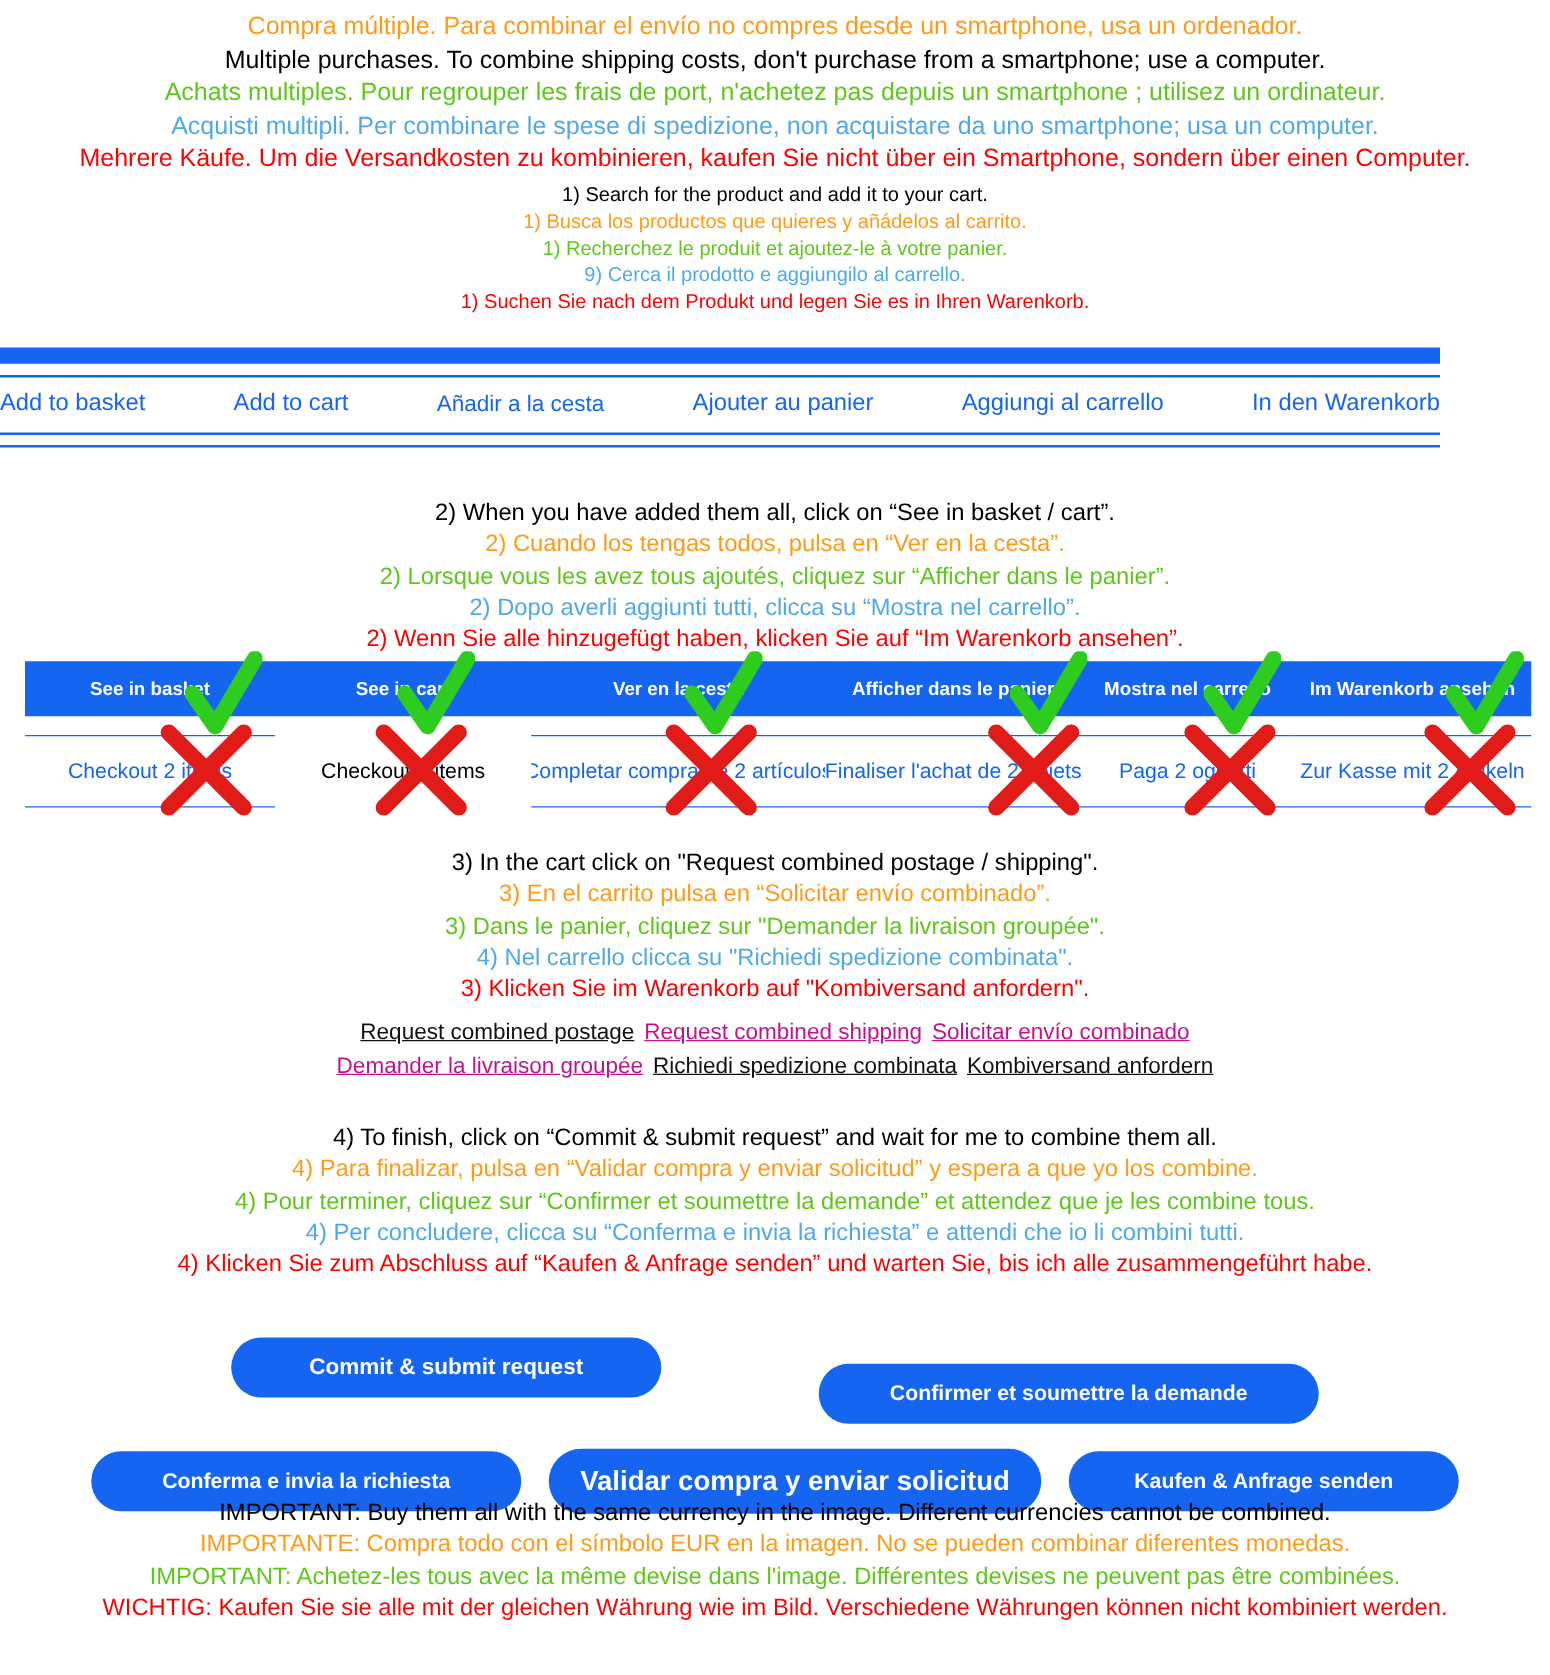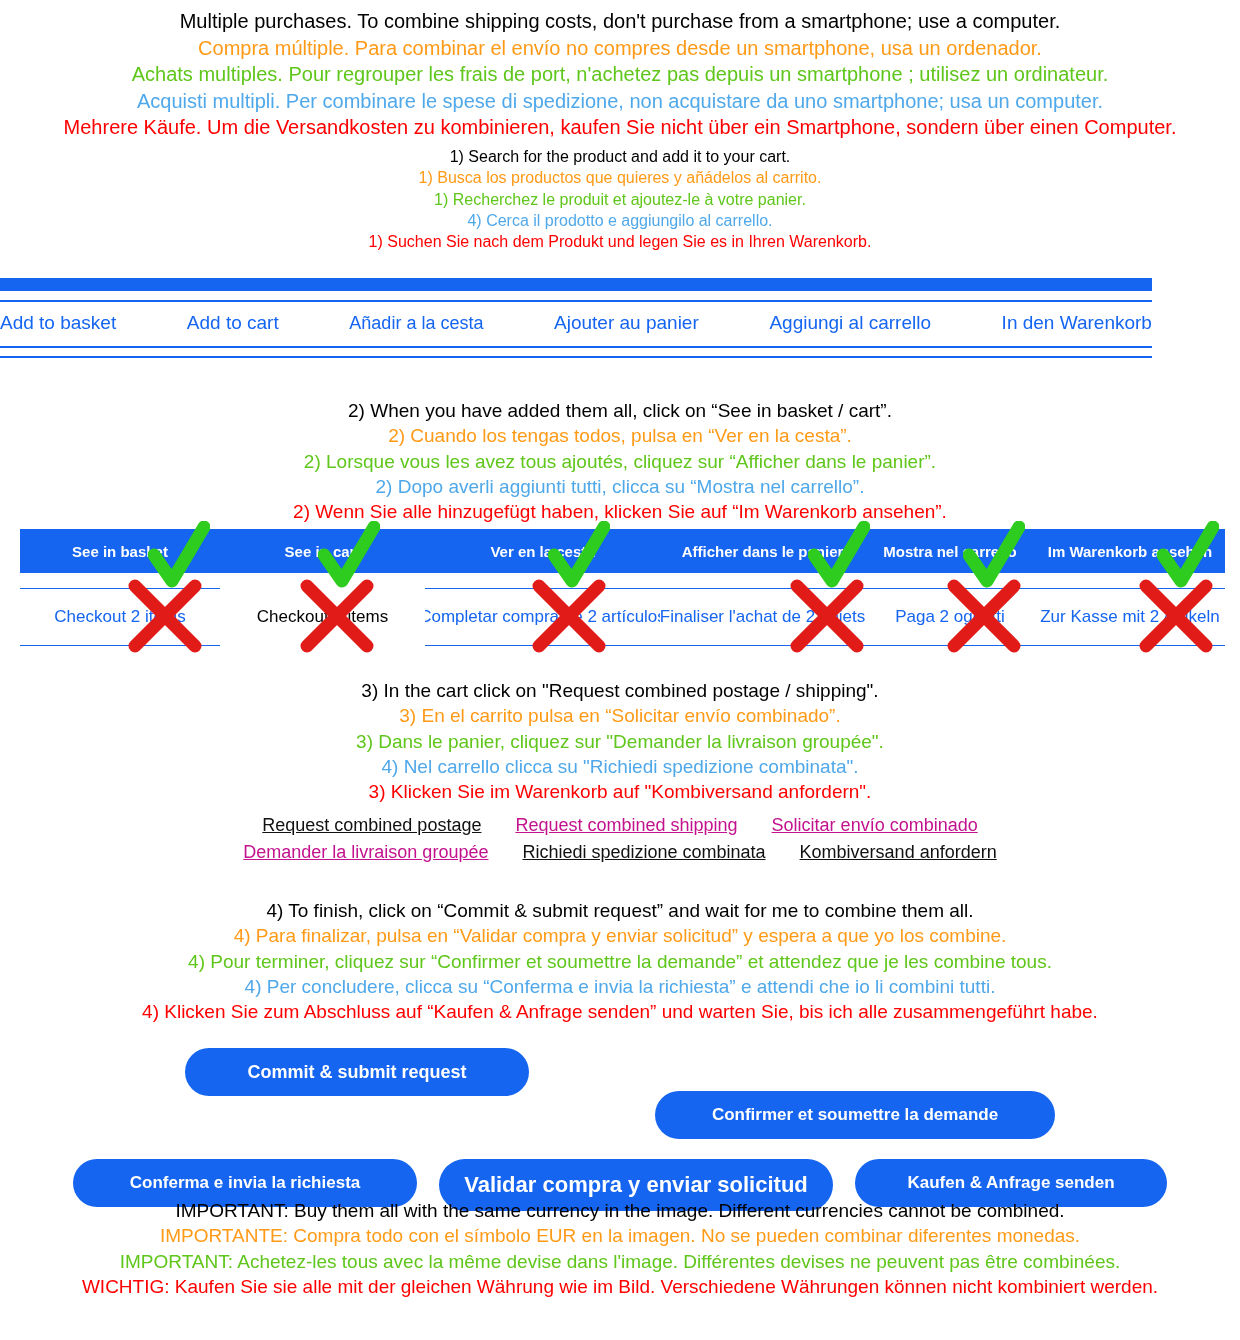--- a/index.html
+++ b/index.html
@@ -109,40 +109,40 @@
   .check svg, .cross svg { display: block; }
 
   
   #step3-text { position: absolute; left: 0; top: 678px; width: 1240px; }
   #step3-text .ml-line { font-size: 19px; }
 
   #links-wrap { position: absolute; left: 0; top: 812px; width: 1240px; }
   .link-row {
     display: flex;
     justify-content: center;
-    gap: 34px;
+    gap: 8px;
     padding: 3px 0;
   }
   .plink {
     font-size: 18px;
     text-decoration: underline;
     white-space: nowrap;
   }
   .plink.unvisited { color: #111111; }
   .plink.visited { color: #C2128D; }
 
   
   #step4-text { position: absolute; left: 0; top: 898px; width: 1240px; }
   #step4-text .ml-line { font-size: 19px; }
 
   #buttons-wrap { position: absolute; left: 0; top: 1042px; width: 1240px; }
   .btn-row {
     display: flex;
     justify-content: center;
-    align-items: flex-start;
+    align-items: center;
     padding: 6px 0;
   }
   .pill {
     background: #1565F0;
     color: #ffffff;
     font-weight: bold;
     border: none;
     border-radius: 26px;
     white-space: nowrap;
     font-family: "Liberation Sans", sans-serif;
@@ -152,32 +152,32 @@
   }
 
   
   #footer-text { position: absolute; left: 0; top: 1198px; width: 1240px; }
   #footer-text .ml-line { font-size: 19px; }
 </style>
 </head>
 <body>
 
 <div id="intro" class="ml-block">
+  <div class="ml-line lang-es">Compra múltiple. Para combinar el envío no compres desde un smartphone, usa un ordenador.</div>
   <div class="ml-line lang-en">Multiple purchases. To combine shipping costs, don't purchase from a smartphone; use a computer.</div>
-  <div class="ml-line lang-es">Compra múltiple. Para combinar el envío no compres desde un smartphone, usa un ordenador.</div>
   <div class="ml-line lang-fr">Achats multiples. Pour regrouper les frais de port, n'achetez pas depuis un smartphone ; utilisez un ordinateur.</div>
   <div class="ml-line lang-it">Acquisti multipli. Per combinare le spese di spedizione, non acquistare da uno smartphone; usa un computer.</div>
   <div class="ml-line lang-de">Mehrere Käufe. Um die Versandkosten zu kombinieren, kaufen Sie nicht über ein Smartphone, sondern über einen Computer.</div>
 </div>
 
 <div id="step1-text" class="ml-block">
   <div class="ml-line lang-en">1) Search for the product and add it to your cart.</div>
   <div class="ml-line lang-es">1) Busca los productos que quieres y añádelos al carrito.</div>
   <div class="ml-line lang-fr">1) Recherchez le produit et ajoutez-le à votre panier.</div>
-  <div class="ml-line lang-it">4) Cerca il prodotto e aggiungilo al carrello.</div>
+  <div class="ml-line lang-it">9) Cerca il prodotto e aggiungilo al carrello.</div>
   <div class="ml-line lang-de">1) Suchen Sie nach dem Produkt und legen Sie es in Ihren Warenkorb.</div>
 </div>
 
 <div id="addrow-wrap">
   <div class="blue-bar"></div>
   <div style="height:9px"></div>
   <div class="hr-blue"></div>
   <div class="addrow">
     <span class="add-item">Add to basket</span>
     <span class="add-item">Add to cart</span>

